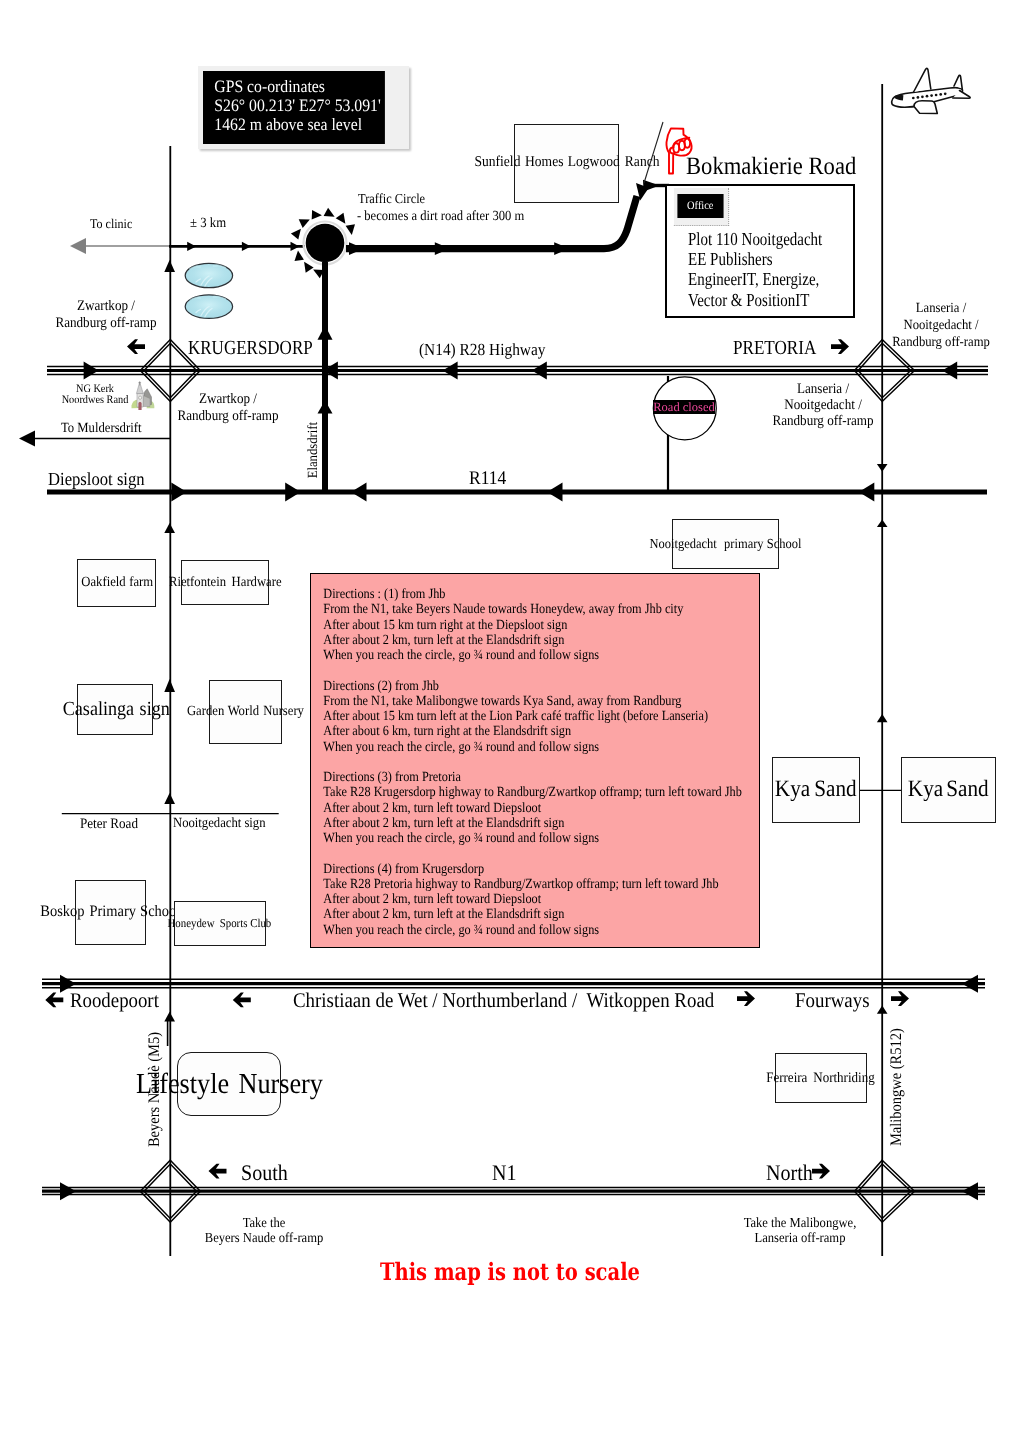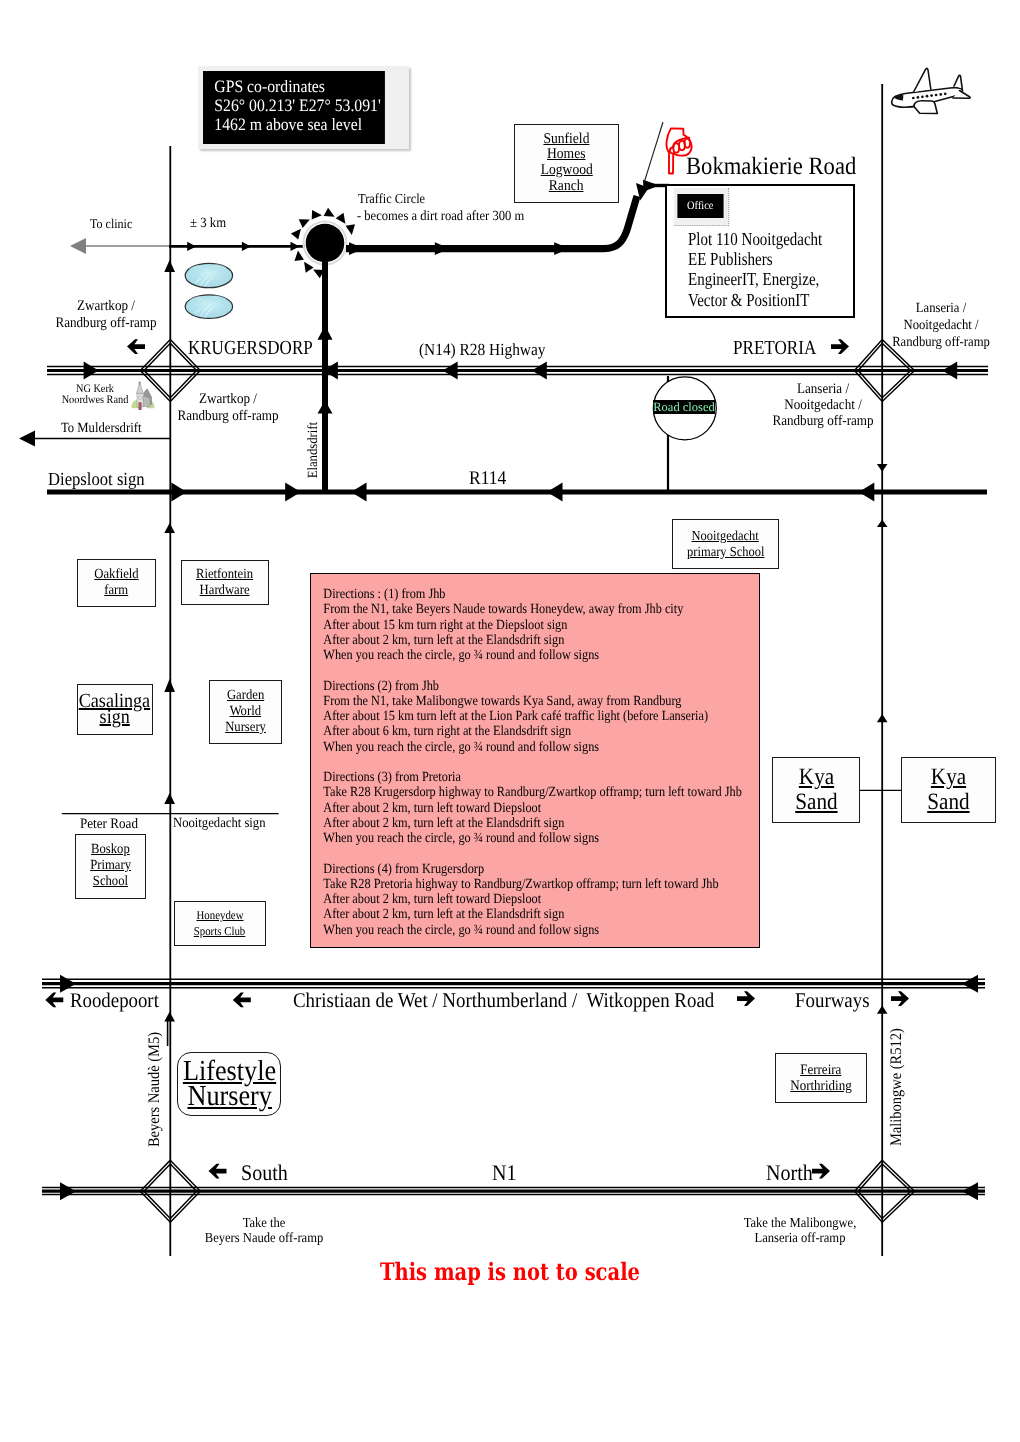--- a/index.html
+++ b/index.html
@@ -5,22 +5,22 @@
 <style>
   html,body{margin:0;padding:0;background:#ffffff;}
   body{width:1020px;height:1442px;overflow:hidden;
        font-family:"Liberation Serif",serif;color:#000;
        -webkit-font-smoothing:antialiased;text-rendering:geometricPrecision;}
   #map{position:relative;width:1020px;height:1442px;background:#fff;}
   .lbl{position:absolute;white-space:pre;line-height:1.13;transform:scaleX(0.905);transform-origin:0 0;}
   .lbl.ctr{transform:translateX(-50%) scaleX(0.905);transform-origin:50% 0;}
   .ctr{text-align:center;}
   .box{position:absolute;border:1px solid #1a1a1a;background:#fdfdfd;
-       display:flex;flex-direction:column;align-items:center;justify-content:center;
-       line-height:1.14;text-align:center;text-decoration:underline;}
+       display:flex;flex-direction:row;align-items:center;justify-content:center;
+       line-height:1.14;text-align:center;}
   .box div{white-space:nowrap;transform:scaleX(0.905);}
   svg.ov{position:absolute;left:0;top:0;width:1020px;height:1442px;overflow:visible;}
   .gps{position:absolute;background:#000;color:#fff;}
   .gpsframe{position:absolute;background:#f0f0f0;box-shadow:2px 2px 2px rgba(0,0,0,0.22);}
   .vert{writing-mode:vertical-rl;white-space:nowrap;transform:rotate(180deg) scaleY(0.905);transform-origin:50% 50%;}
 </style>
 </head>
 <body>
 
 <div id="map">
@@ -283,21 +283,21 @@
 </div>
 <div class="box" style="left:76.8px;top:683.6px;width:73.9px;height:49.7px;font-size:20px;line-height:16px;">
   <div>Casalinga</div>
   <div>sign</div>
 </div>
 <div class="box" style="left:176.6px;top:680.1px;width:71.5px;height:62.4px;font-size:14px;line-height:16px;margin-left:32px;">
   <div>Garden</div>
   <div>World</div>
   <div>Nursery</div>
 </div>
-<div class="box" style="left:75.1px;top:834px;width:68.6px;height:62.8px;font-size:14px;line-height:16px;">
+<div class="box" style="left:75.1px;top:880px;width:68.6px;height:62.8px;font-size:16px;line-height:16px;">
   <div>Boskop</div>
   <div>Primary</div>
   <div>School</div>
 </div>
 <div class="box" style="left:174px;top:901.3px;width:89.5px;height:42.4px;font-size:12px;line-height:16px;">
   <div>Honeydew</div>
   <div>Sports Club</div>
 </div>
 
 <div class="box" style="left:771.9px;top:756.5px;width:86.4px;height:64.9px;font-size:23.4px;line-height:25px;">
@@ -371,21 +371,21 @@
 Noordwes Rand</div>
 <div class="lbl ctr" style="left:227.7px;top:391px;font-size:14.5px;line-height:16.5px;">Zwartkop /
 Randburg off-ramp</div>
 <div class="lbl ctr" style="left:823.2px;top:381px;font-size:14.5px;line-height:16px;">Lanseria /
 Nooitgedacht /
 Randburg off-ramp</div>
 <div class="lbl" style="left:61.2px;top:420.5px;font-size:14px;">To Muldersdrift</div>
 <div class="lbl" style="left:47.5px;top:468.5px;font-size:18.4px;">Diepsloot sign</div>
 <div class="lbl vert" style="left:305.5px;top:419px;font-size:14px;">Elandsdrift</div>
 <div class="lbl" style="left:469.3px;top:468px;font-size:19.3px;">R114</div>
-<div class="lbl" style="left:653px;top:400px;width:62px;height:14px;font-size:12.5px;line-height:14px;background:#000;color:#86efac;text-align:center;transform:scaleX(1);">Road closed</div>
+<div class="lbl" style="left:653px;top:400px;width:62px;height:14px;font-size:12.5px;line-height:14px;background:#000;color:#ec4899;text-align:center;transform:scaleX(1);">Road closed</div>
 <div class="lbl" style="left:79.8px;top:816px;font-size:14.5px;">Peter Road</div>
 <div class="lbl" style="left:172.7px;top:816px;font-size:14px;">Nooitgedacht sign</div>
 <div class="lbl" style="left:69.9px;top:988.5px;font-size:20.8px;">Roodepoort</div>
 <div class="lbl" style="left:293.4px;top:988.5px;font-size:20.9px;">Christiaan de Wet / Northumberland /  Witkoppen Road</div>
 <div class="lbl" style="left:795px;top:988.5px;font-size:20.9px;">Fourways</div>
 <div class="lbl vert" style="left:146px;top:1026px;font-size:16px;">Beyers Naudè (M5)</div>
 <div class="lbl vert" style="left:888px;top:1022px;font-size:16px;">Malibongwe  (R512)</div>
 <div class="lbl" style="left:240.6px;top:1160px;font-size:22.2px;">South</div>
 <div class="lbl" style="left:492.3px;top:1160px;font-size:22.2px;">N1</div>
 <div class="lbl" style="left:766.2px;top:1160px;font-size:22.2px;">North</div>

